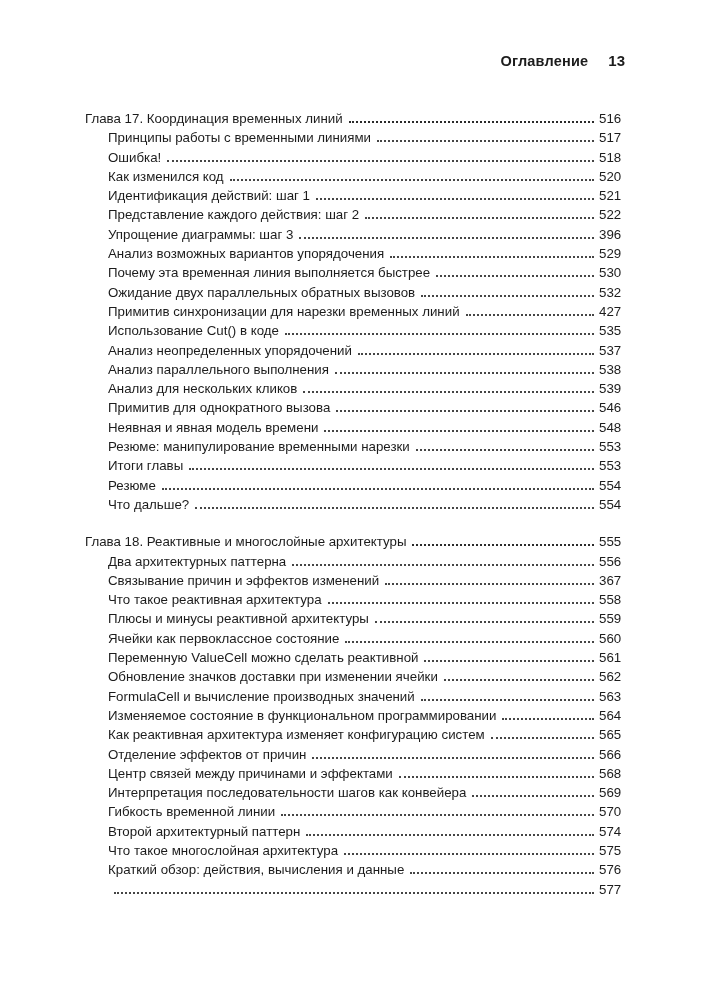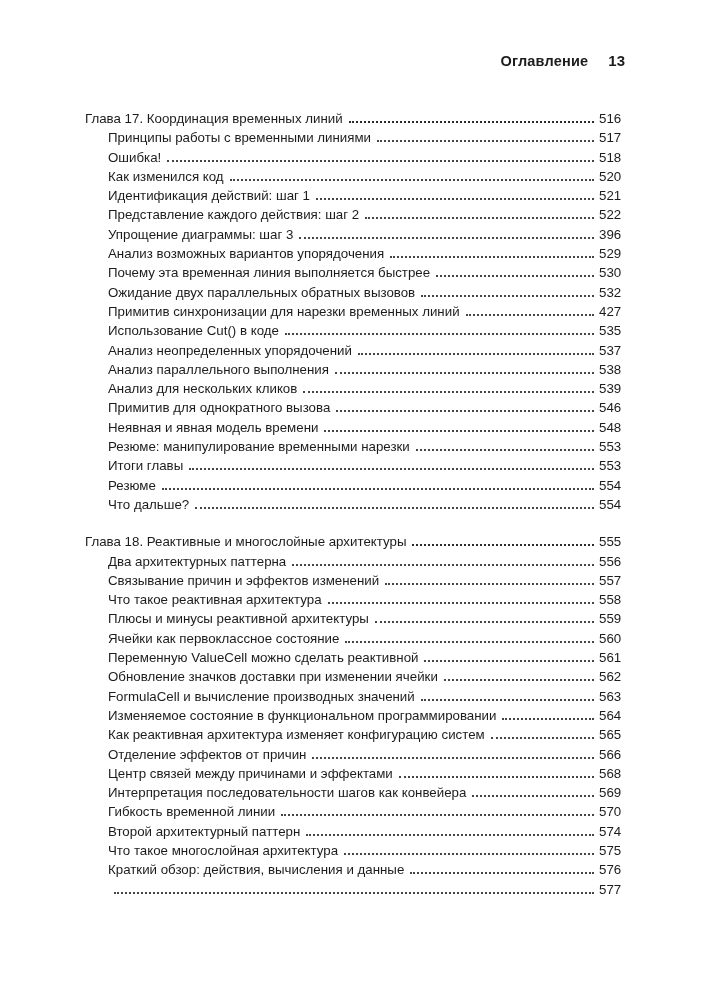--- a/index.html
+++ b/index.html
@@ -199,21 +199,21 @@
           <span class="toc-page">555</span>
         </div>
         <div class="toc-row entry">
           <span class="toc-title">Два архитектурных паттерна</span>
           <span class="toc-leader"></span>
           <span class="toc-page">556</span>
         </div>
         <div class="toc-row entry">
           <span class="toc-title">Связывание причин и эффектов изменений</span>
           <span class="toc-leader"></span>
-          <span class="toc-page">557</span>
+          <span class="toc-page">367</span>
         </div>
         <div class="toc-row entry">
           <span class="toc-title">Что такое реактивная архитектура</span>
           <span class="toc-leader"></span>
           <span class="toc-page">558</span>
         </div>
         <div class="toc-row entry">
           <span class="toc-title">Плюсы и минусы реактивной архитектуры</span>
           <span class="toc-leader"></span>
           <span class="toc-page">559</span>

